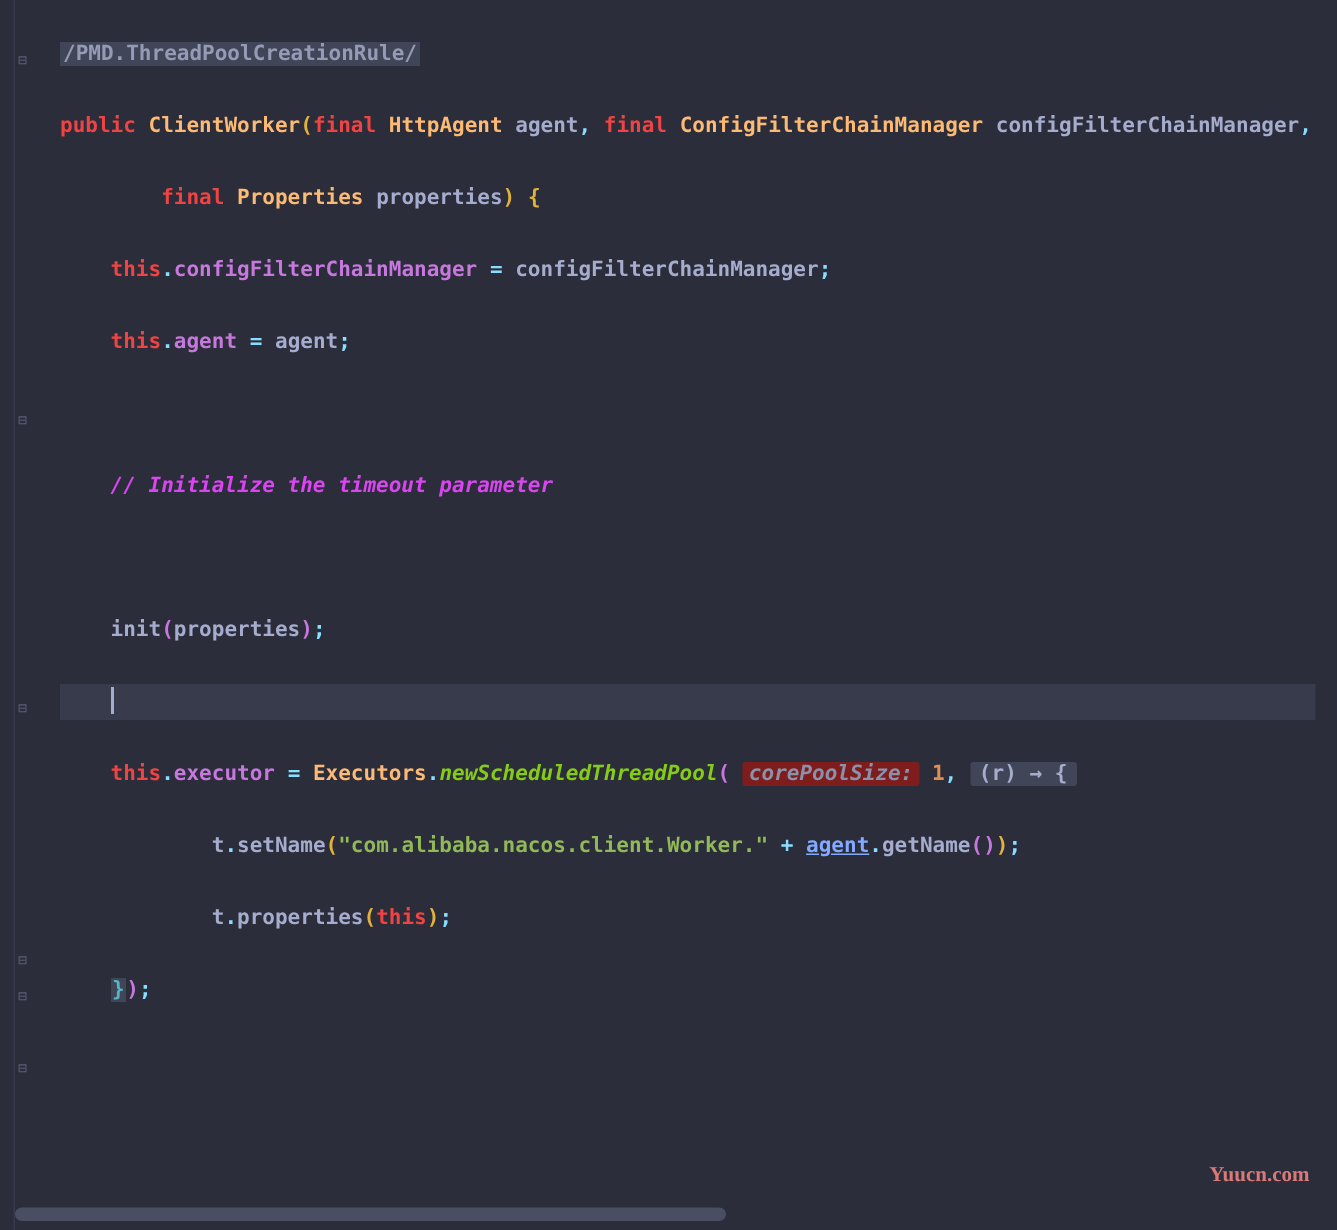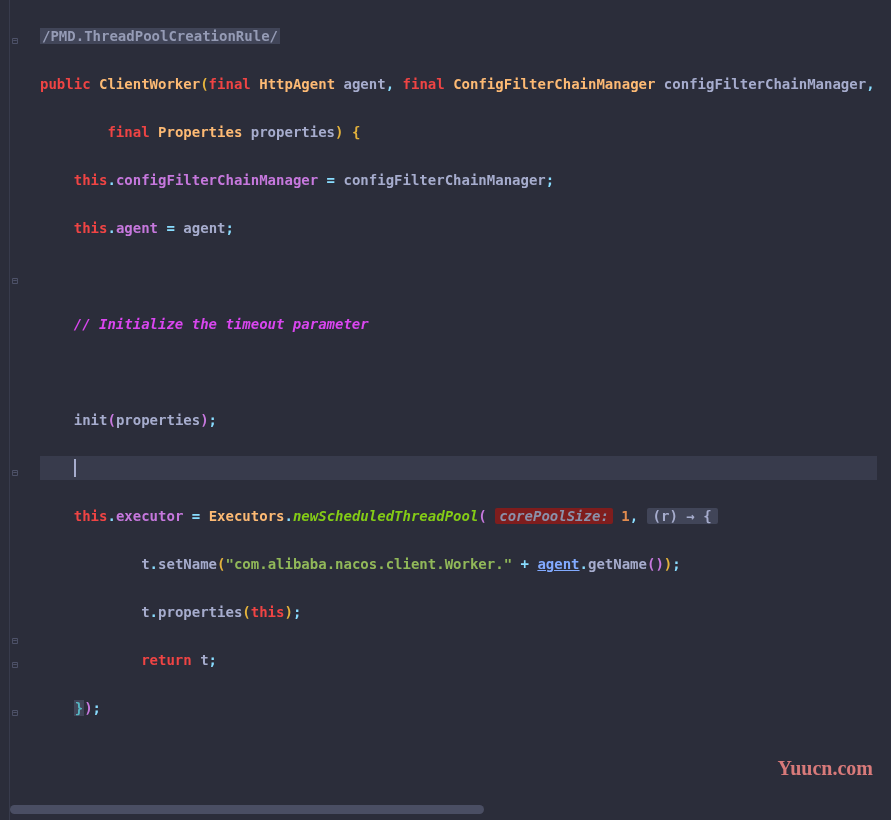--- a/index.html
+++ b/index.html
@@ -102,24 +102,24 @@
       position: absolute;
       left: 0;
       height: 9px;
       width: 55%;
       background: #4a4e63;
       border-radius: 5px;
     }
     .watermark {
       position: absolute;
       right: 18px;
-      bottom: 40px;
+      bottom: 24px;
       color: #d87a7a;
       font-family: Georgia, serif;
-      font-size: 20px;
+      font-size: 14px;
       font-weight: bold;
     }
     .right-strip {
       position: absolute;
       right: 0;
       top: 0;
       bottom: 0;
       width: 14px;
       background: #2b2d3a;
     }
@@ -144,21 +144,20 @@
 <div class="line">    <span class="kw">this</span><span class="punct">.</span><span class="field">configFilterChainManager</span> <span class="punct">=</span> <span class="ident">configFilterChainManager</span><span class="punct">;</span></div>
 <div class="line">    <span class="kw">this</span><span class="punct">.</span><span class="field">agent</span> <span class="punct">=</span> <span class="ident">agent</span><span class="punct">;</span></div>
 <div class="line"></div>
 <div class="line">    <span class="comment">// Initialize the timeout parameter</span></div>
 <div class="line"></div>
 <div class="line">    <span class="method">init</span><span class="paren2">(</span><span class="ident">properties</span><span class="paren2">)</span><span class="punct">;</span></div>
 <div class="line current">    <span class="cursor"></span></div>
 <div class="line">    <span class="kw">this</span><span class="punct">.</span><span class="field">executor</span> <span class="punct">=</span> <span class="type">Executors</span><span class="punct">.</span><span class="methodItalic">newScheduledThreadPool</span><span class="paren2">(</span> <span class="param-hint">corePoolSize:</span> <span class="num">1</span><span class="punct">,</span> <span class="arrow-hint">(r) → {</span></div>
 <div class="line">            <span class="ident">t</span><span class="punct">.</span><span class="method">setName</span><span class="paren">(</span><span class="str">"com.alibaba.nacos.client.Worker."</span> <span class="punct">+</span> <span class="underline">agent</span><span class="punct">.</span><span class="method">getName</span><span class="paren2">(</span><span class="paren2">)</span><span class="paren">)</span><span class="punct">;</span></div>
 <div class="line">            <span class="ident">t</span><span class="punct">.</span><span class="method">properties</span><span class="paren">(</span><span class="kw">this</span><span class="paren">)</span><span class="punct">;</span></div>
-<div class="line">            <span class="kw">return</span> <span class="ident">t</span><span class="punct">;</span></div>
 <div class="line">    <span class="closing-brace"><span class="paren3">}</span></span><span class="paren2">)</span><span class="punct">;</span></div>
 <div class="line"></div>
 
 
 
 
 
 
 
 

